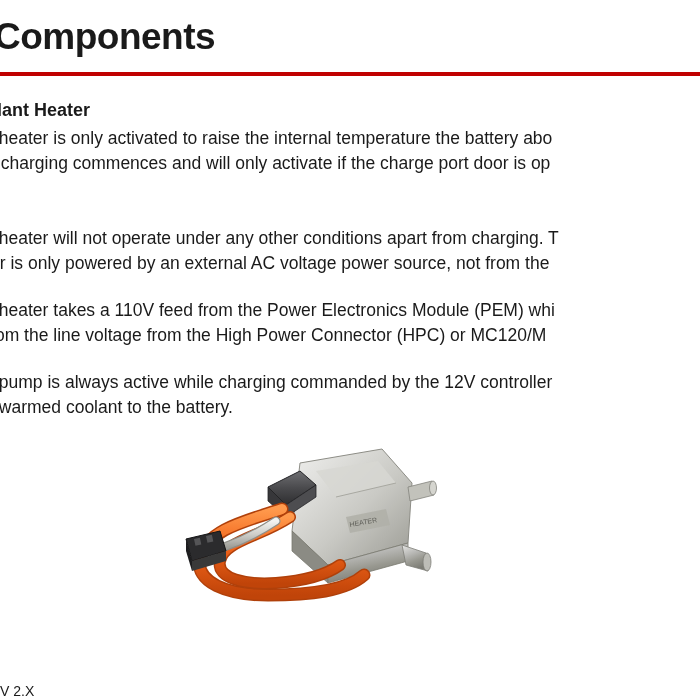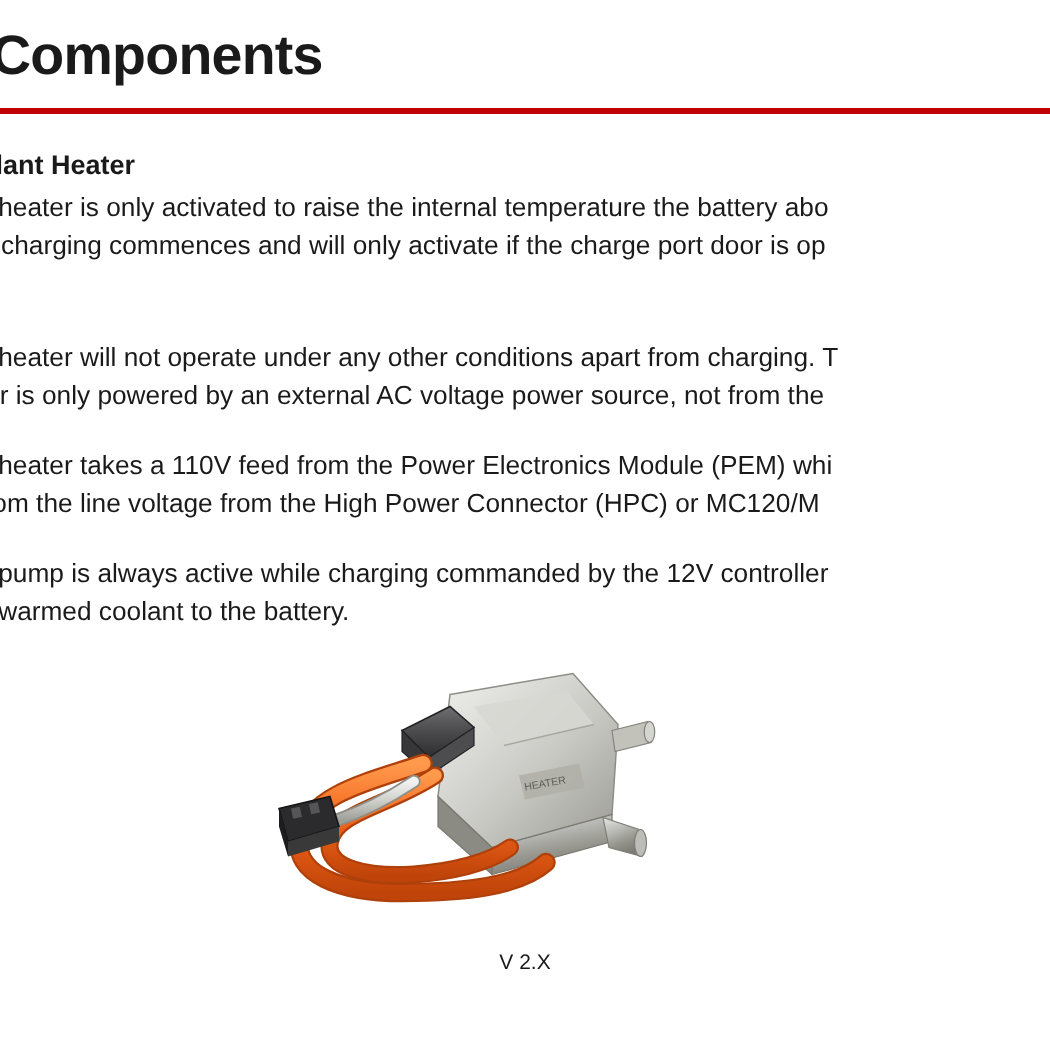--- a/index.html
+++ b/index.html
@@ -71,23 +71,23 @@
   .photo {
     position: absolute;
     left: 150px;
     top: 425px;
     width: 320px;
     height: 205px;
   }
   .caption {
     position: absolute;
     left: 0;
-    top: 633px;
+    top: 683px;
     width: 700px;
-    text-align: center;
+    text-align: left;
     font-size: 14px;
     color: #1a1a1a;
   }
 </style>
 </head>
 <body>
 
 <div class="slide">
 
   <div class="title">C Components</div>

